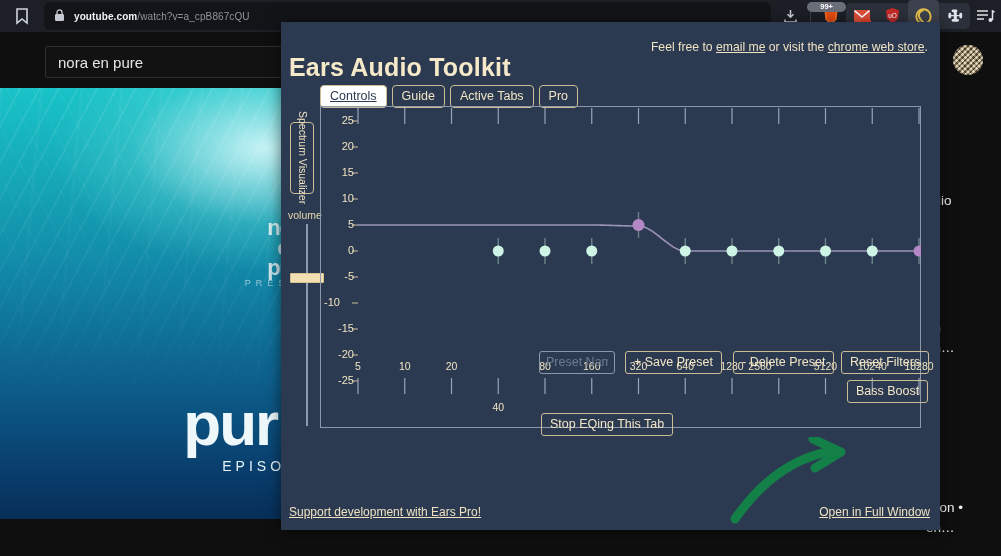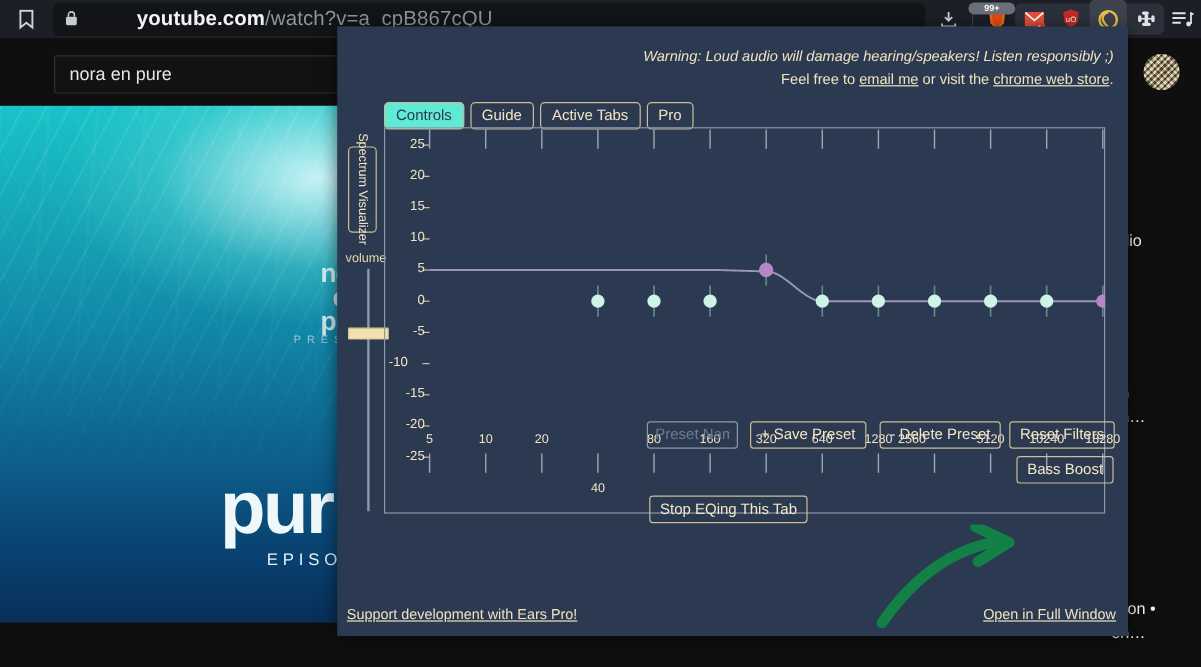--- a/index.html
+++ b/index.html
@@ -17,21 +17,21 @@
     background: #1c1f26;
     display: flex; align-items: center;
   }
   .bm-icon { width: 44px; display: flex; align-items: center; justify-content: center; color: #cfd3dc; }
   .urlfield {
     flex: 1; height: 28px; margin: 0 4px 0 0;
     background: #121418; border-radius: 6px;
     display: flex; align-items: center; padding: 0 10px; gap: 9px;
   }
   .lock { color: #c6cad3; font-size: 12px; line-height: 1; }
-  .url { font-size: 17px; letter-spacing: .1px; white-space: nowrap; margin-left: 40px; }
+  .url { font-size: 10px; letter-spacing: .1px; white-space: nowrap; }
   .url .host { color: #f1f3f7; font-weight: bold; }
   .url .path { color: #8f949e; }
   .chrome-right { display: flex; align-items: center; height: 32px; }
   .cr-btn { width: 31px; height: 32px; display: flex; align-items: center; justify-content: center; position: relative; }
   .divider { width: 1px; height: 17px; background: #3a3f4a; margin: 0 4px; }
   .brave-shield { position: relative; }
   .badge-count {
     position: absolute; top: 2px; right: 0px;
     background: #6a6f7a; color: #fff; font-size: 7.5px;
     border-radius: 7px; padding: 0 13px; line-height: 10px; font-weight: bold;
@@ -134,21 +134,21 @@
   }
   .ears-links { font-style: normal; }
   .ears-links a, .linkish { color: #efe2c2; text-decoration: underline; }
 
   .tabs { position: absolute; left: 39px; top: 63px; display: flex; gap: 5px; }
   .tab {
     border: 1px solid #cbbd97; border-radius: 4px;
     padding: 3px 9px 4px; font-size: 12.5px; color: #f1e4c4; background: transparent;
     line-height: 14px;
   }
-  .tab.active { background: #5eead4; color: #2b3a50; }
+  .tab.active { background: #ffffff; color: #2b3a50; text-decoration: underline; }
 
   .chart-wrap { position: absolute; left: 39px; top: 84px; width: 601px; height: 322px; }
   .plot { position: absolute; left: 0; top: 0; width: 601px; height: 322px; border: 1px solid #8d98ab; }
   .vis-btn {
     position: absolute; left: 9px; top: 100px; width: 24px; height: 72px;
     border: 1px solid #cbbd97; border-radius: 4px; background: transparent;
     display: flex; align-items: center; justify-content: center;
   }
   .vis-btn span {
     writing-mode: vertical-rl; text-orientation: mixed;
@@ -299,23 +299,23 @@
       <div class="side-line" style="left:348px; top:232px;">en</div>
       <div class="side-line" style="left:348px; top:252px;">an…</div>
       <div class="side-line" style="left:348px; top:412px;">ction •</div>
       <div class="side-line" style="left:348px; top:432px;">en…</div>
 
     </div>
   </div>
 
   <div class="ears">
 
+    <div class="ears-title">Ears Audio Toolkit</div>
 
     <div class="ears-warn">
-      <div>Warning: Loud audio will damage hearing/speakers! Listen responsibly ;)</div>
       <div class="ears-links"><span>Feel free to </span><a class="linkish" href="#">email me</a><span> or visit the </span><a class="linkish" href="#">chrome web store</a><span>.</span></div>
     </div>
 
     <div class="tabs">
       <div class="tab active">Controls</div>
       <div class="tab">Guide</div>
       <div class="tab">Active Tabs</div>
       <div class="tab">Pro</div>
     </div>
 

